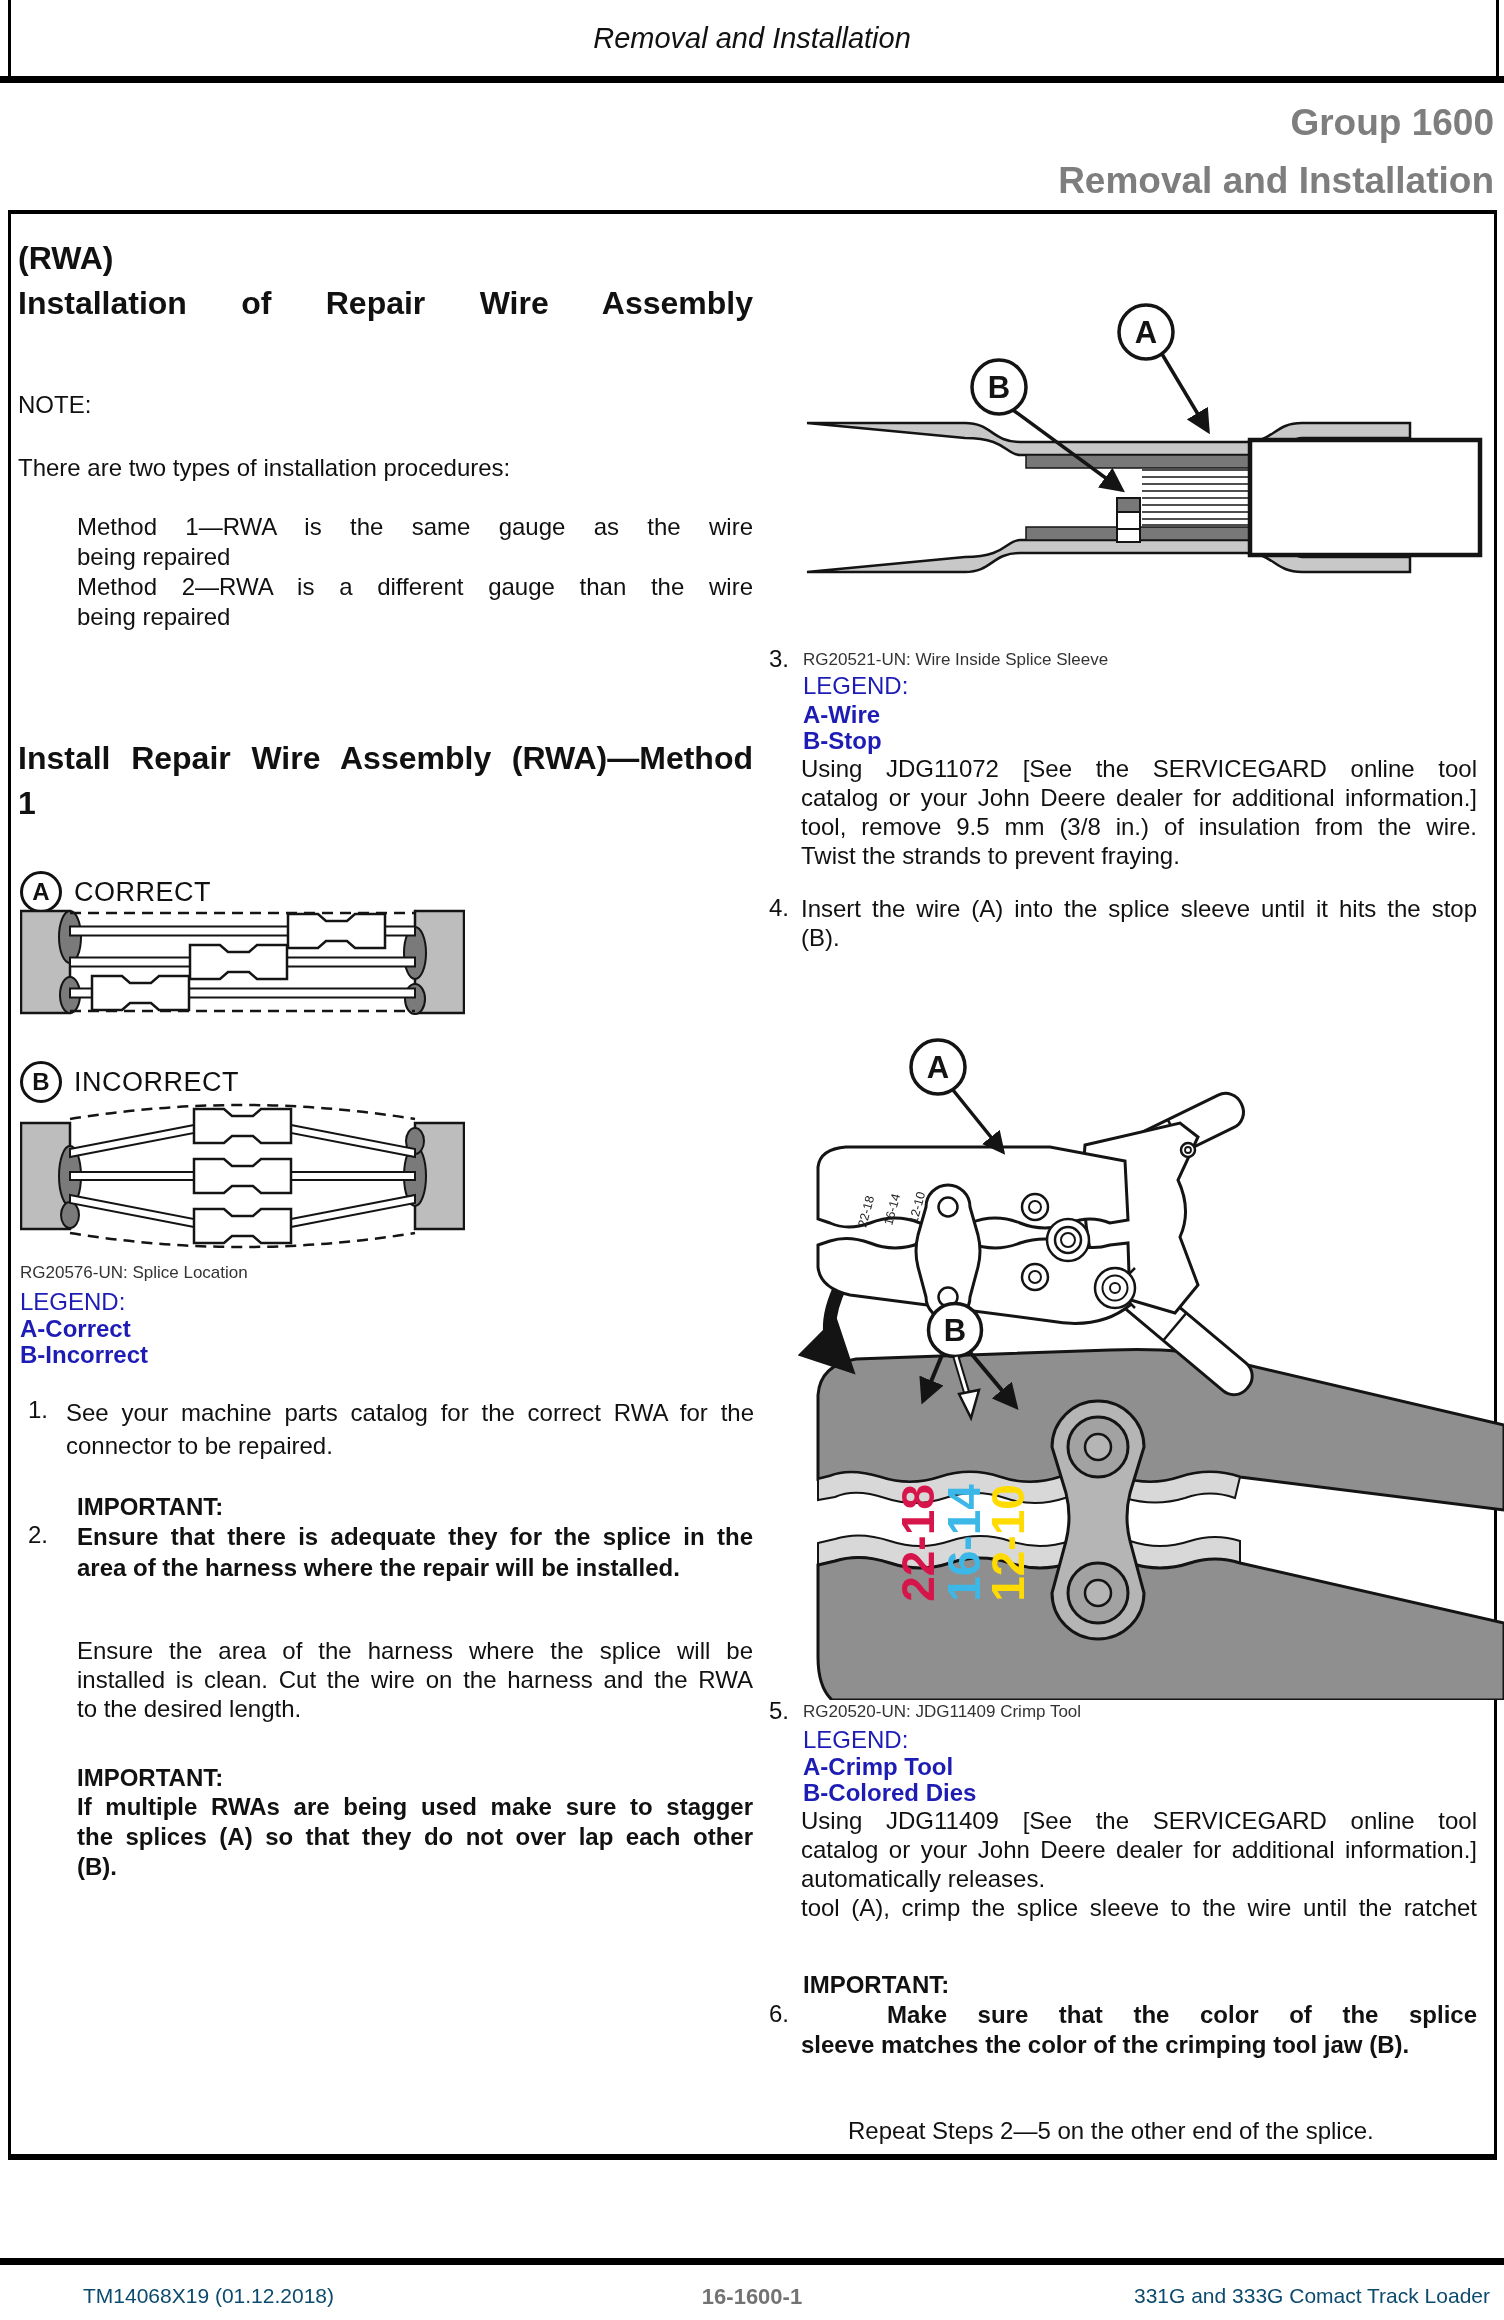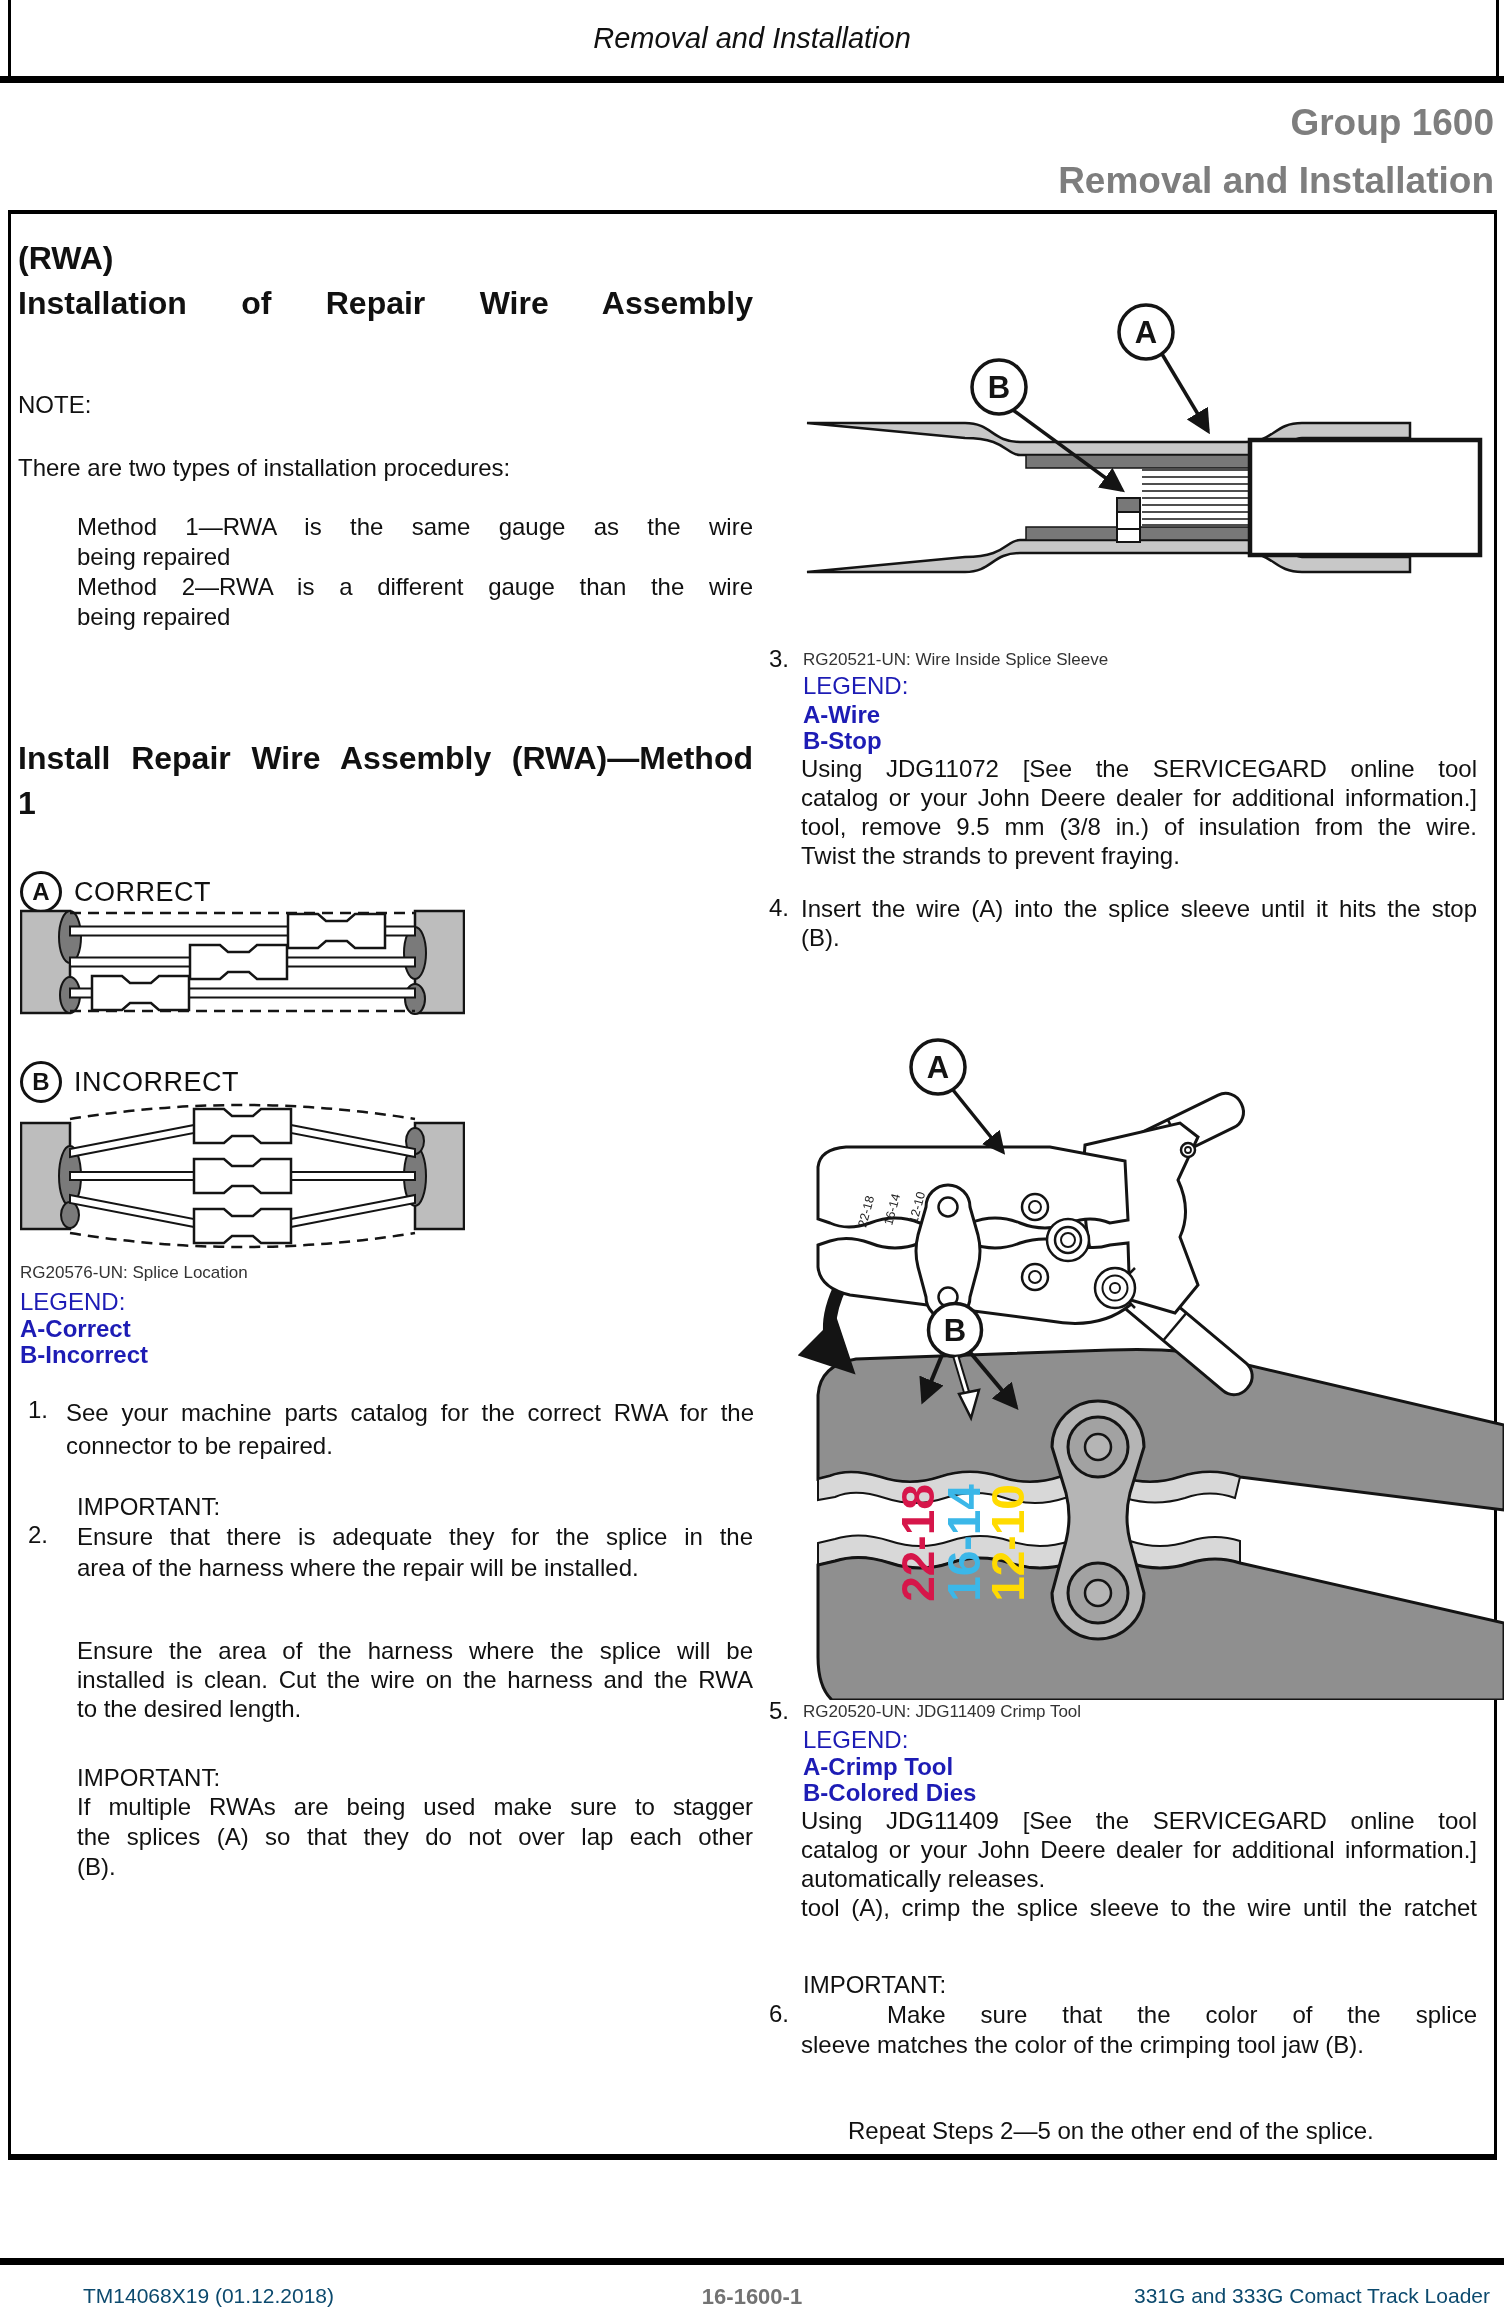--- a/index.html
+++ b/index.html
@@ -1,20 +1,20 @@
 <!DOCTYPE html>
 <html><head>
 <meta charset="utf-8">
 <style>
   html,body{margin:0;padding:0;background:#e8e8e8}
   .page{position:relative;width:1504px;height:2320px;background:#ffffff;overflow:hidden;
         font-family:"Liberation Sans","DejaVu Sans",sans-serif;color:#111}
   .abs{position:absolute}
   .it{font-style:italic}
-  .b{font-weight:normal}
+  .b{font-weight:bold}
   .ln{white-space:nowrap}
   .jl{text-align:justify;text-align-last:justify}
   .body24{font-size:24px;line-height:31px}
   .lh29{line-height:29px}
   .lh30{line-height:30px}
   .lh33{line-height:33px}
   .num{font-size:24px}
   .h1{font-size:32px;font-weight:bold;line-height:45px}
   .cap{font-size:17px;color:#333}
   .lg{font-size:24px;color:#1d1cb5}

